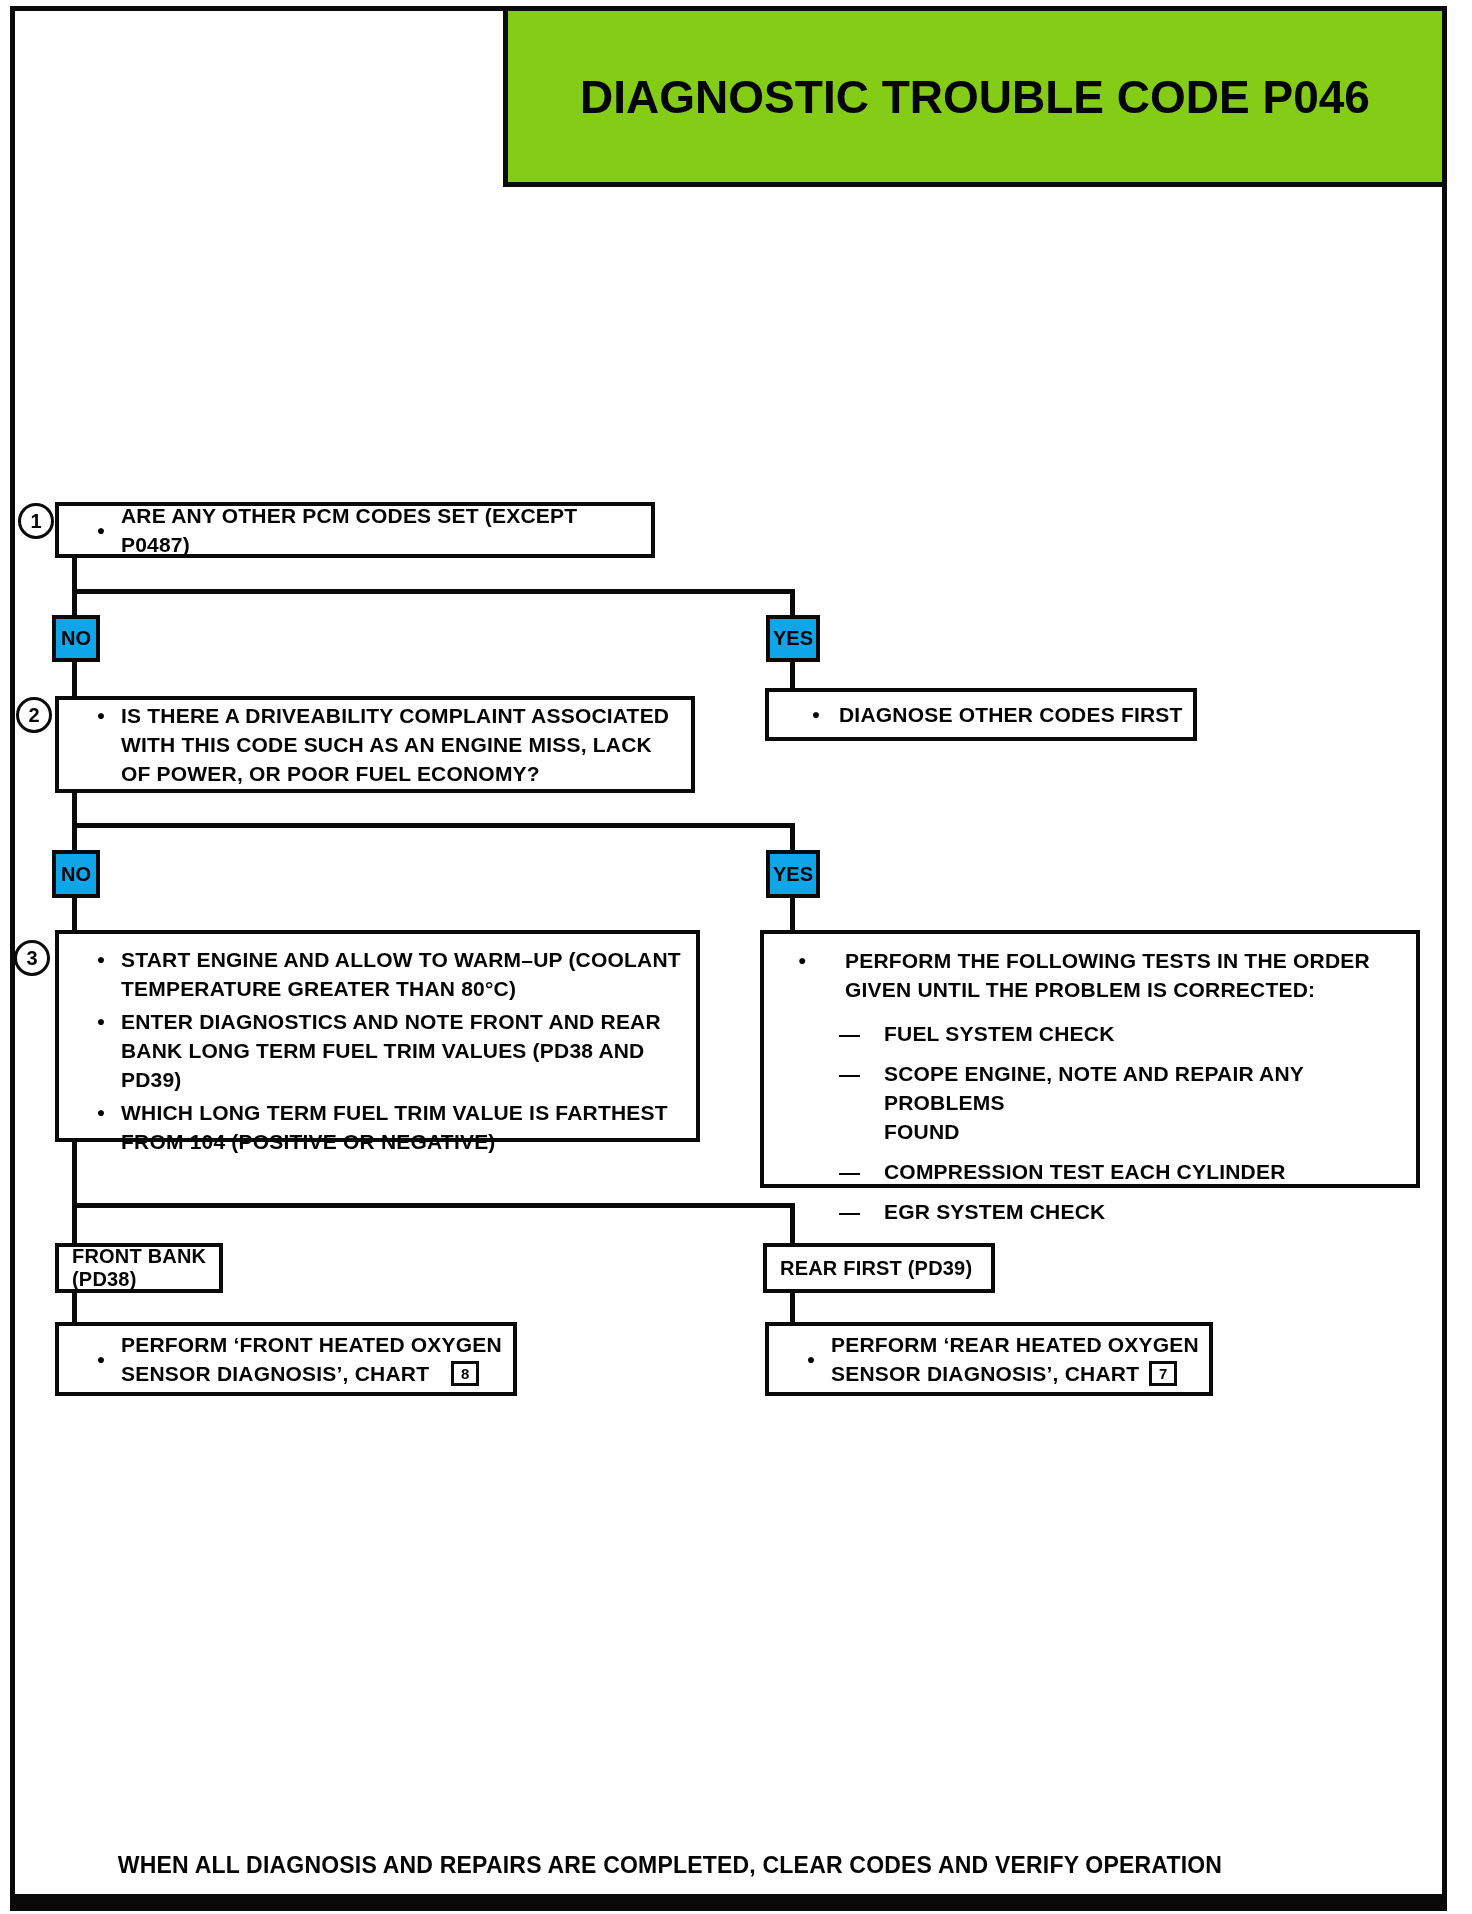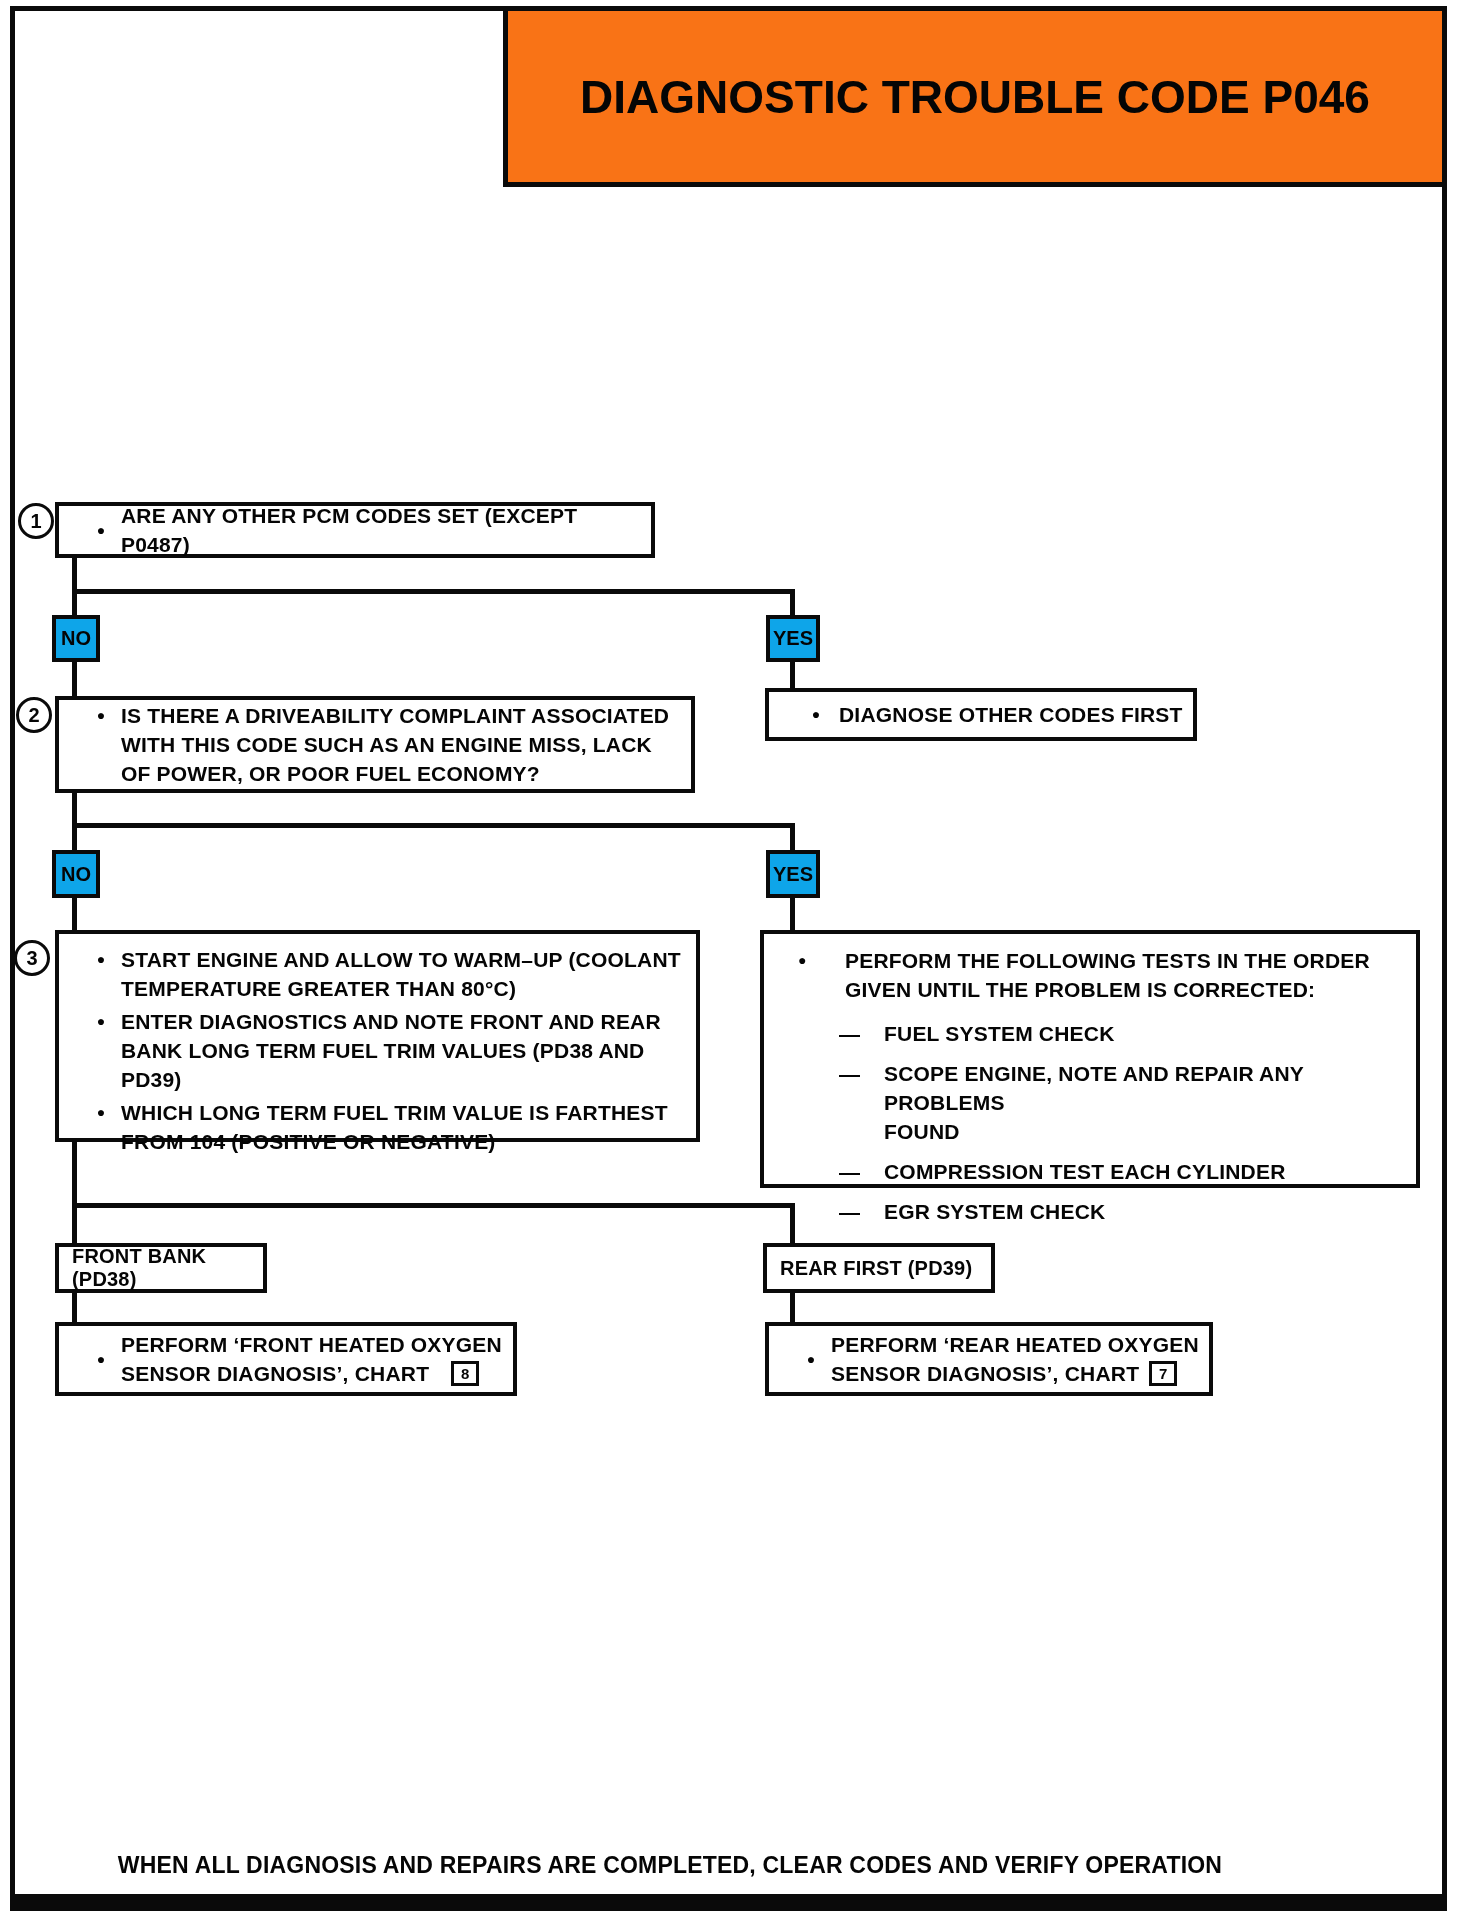--- a/index.html
+++ b/index.html
@@ -9,21 +9,21 @@
     background:#ffffff;
     font-family:"Liberation Sans","DejaVu Sans",sans-serif;
     color:#050505;
     overflow:hidden;
   }
   .frame { position:absolute; background:#0a0a0a; }
   .line  { position:absolute; background:#0a0a0a; }
 
   .titlebox {
     position:absolute; left:503px; top:6px; width:944px; height:181px;
-    border:5px solid #0a0a0a; background:#f97316; box-sizing:border-box;
+    border:5px solid #0a0a0a; background:#84cc16; box-sizing:border-box;
     display:flex; flex-direction:column; justify-content:center; align-items:center;
     row-gap:20px;
   }
   .title1 { font-size:46px; font-weight:800; letter-spacing:0px; white-space:nowrap; }
   .title2 { font-size:34px; font-weight:800; white-space:nowrap; }
 
   .box {
     position:absolute; border:4px solid #0a0a0a; background:#fff;
     box-sizing:border-box; font-weight:700; font-size:21px; line-height:29px;
   }
@@ -175,21 +175,21 @@
     <div class="dashrow">
       <span class="dash">—</span>
       <span class="btext">COMPRESSION TEST EACH CYLINDER</span>
     </div>
     <div class="dashrow">
       <span class="dash">—</span>
       <span class="btext">EGR SYSTEM CHECK</span>
     </div>
   </div>
 
-  <div class="bank" style="left:55px; top:1243px; width:212px; height:50px;">
+  <div class="bank" style="left:55px; top:1243px; width:168px; height:50px;">
     <span>FRONT BANK (PD38)</span>
   </div>
   <div class="bank" style="left:763px; top:1243px; width:232px; height:50px;">
     <span>REAR FIRST (PD39)</span>
   </div>
 
   <div class="box qbox" style="left:55px; top:1322px; width:462px; height:74px; padding:0 6px 0 22px;">
     <div class="brow" style="align-items:center; width:100%;">
       <span class="bullet">●</span>
       <span class="btext"><span>PERFORM ‘FRONT HEATED OXYGEN

